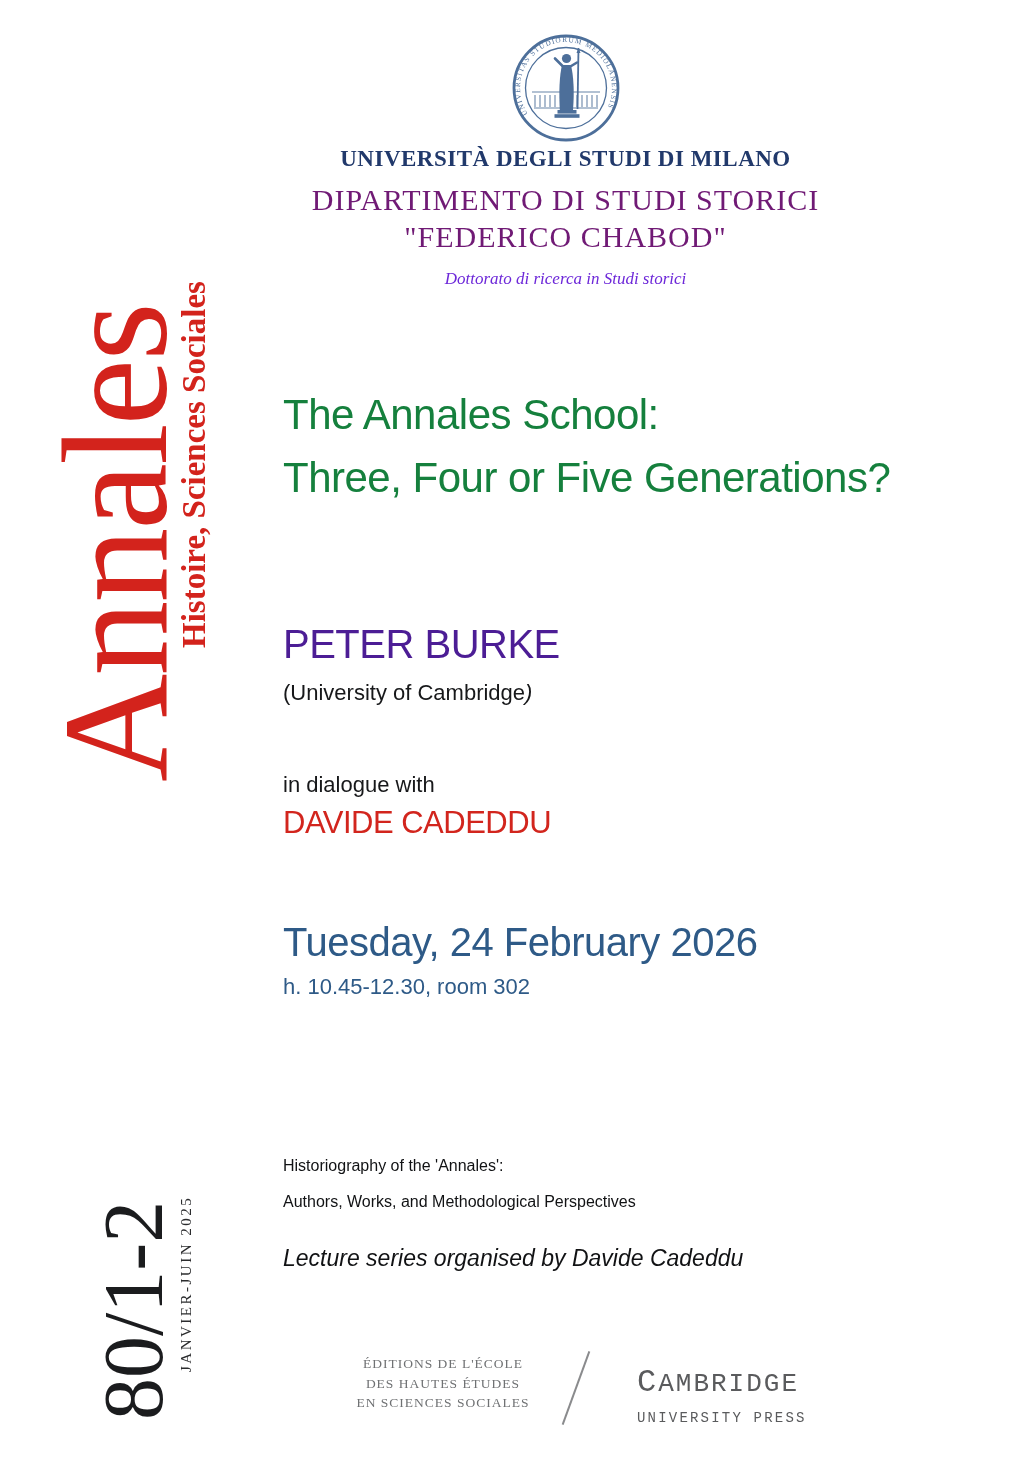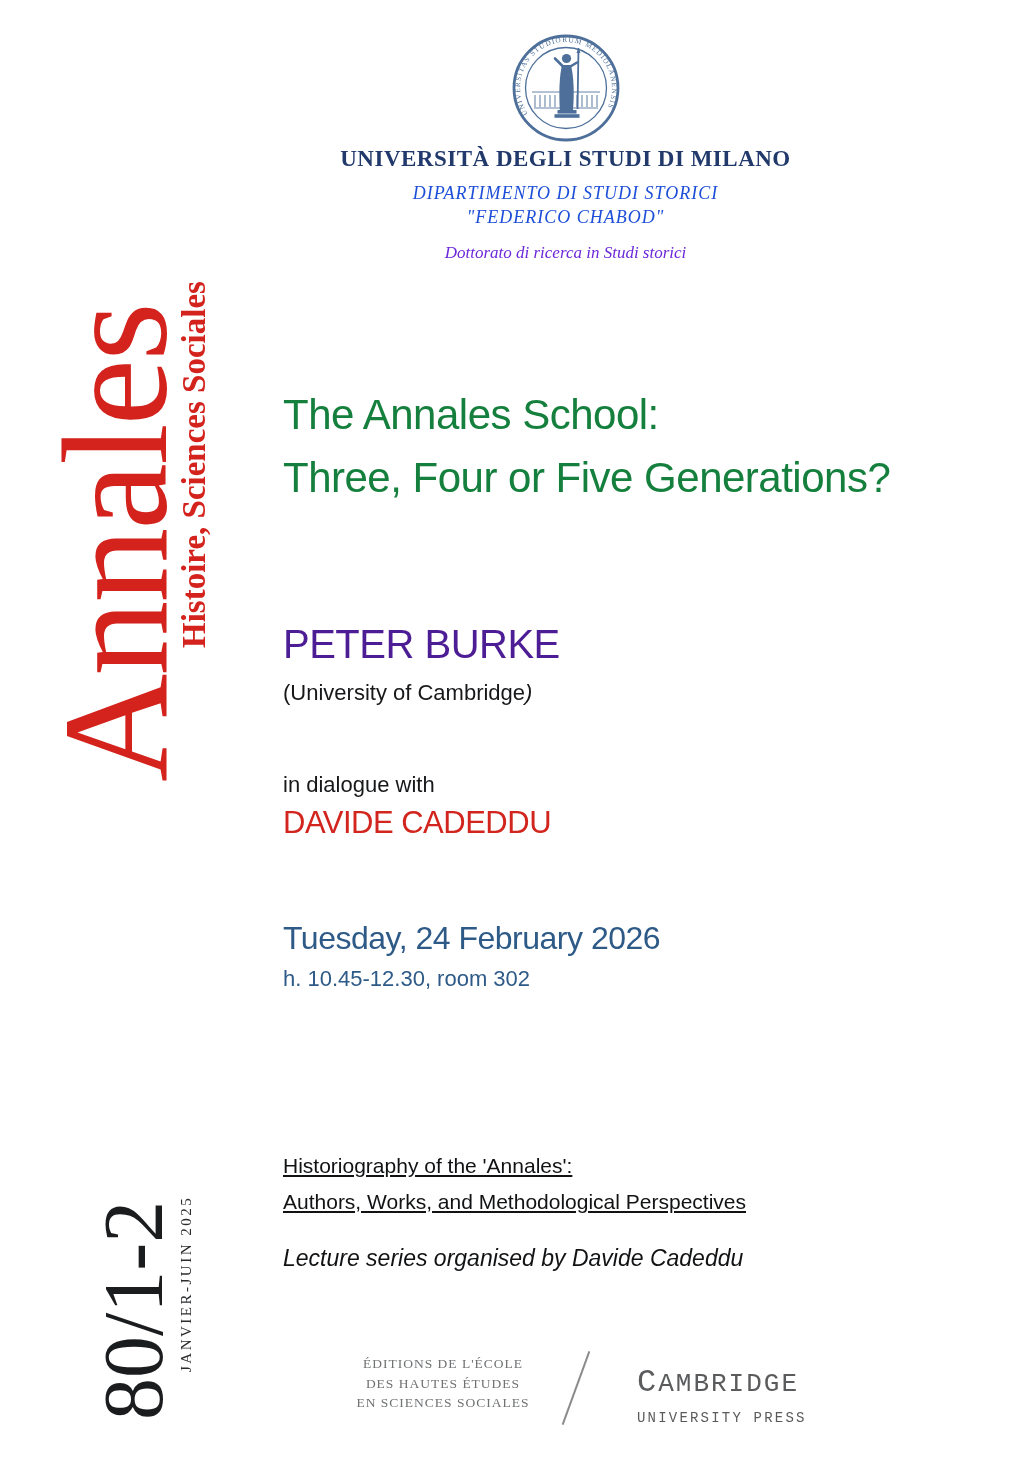--- a/index.html
+++ b/index.html
@@ -46,44 +46,44 @@
     position:absolute; left:283px; top:33px; width:565px; text-align:center;
   }
   .seal-wrap { width:110px; height:110px; margin:0 auto; }
   .university-name {
     margin-top:3px;
     font-family:"Liberation Serif", serif; font-weight:bold;
     font-size:23px; letter-spacing:0.5px; color:#21396b;
   }
   .dept-line {
     font-family:"Liberation Serif", serif;
-    font-size:18px; letter-spacing:1px; color:#1d4ed8;font-style:italic;
+    font-size:30px; letter-spacing:1px; color:#701a75;
   }
   .dept-line.first { margin-top:11px; }
   .dept-line.second { margin-top:3px; }
   .phd-line {
     margin-top:15px;
     font-family:"Liberation Serif", serif; font-style:italic;
     font-size:17px; color:#6d28d9;text-align:center;
   }
 
   
   .main-col { left:283px; }
   .title-block { top:383px; color:#15803d; font-size:42px; line-height:63px; letter-spacing:-0.5px; }
   .speaker-block { top:622px; }
   .speaker-name { font-size:40px; color:#4c1d95; letter-spacing:-0.5px; }
   .speaker-affiliation { margin-top:13px; font-size:22px; color:#17181a; }
   .speaker-affiliation .close-paren { font-style:italic; }
   .dialogue-block { top:772px; }
   .dialogue-label { font-size:22px; color:#17181a; }
   .interlocutor-name { margin-top:7px; font-size:31px; color:#d2251d; letter-spacing:-0.5px; }
   .date-block { top:920px; color:#2e5a87; }
-  .date-line { font-size:32px; letter-spacing:-0.5px; }
+  .date-line { font-size:40px; letter-spacing:-0.5px; }
   .time-line { margin-top:9px; font-size:22px; }
-  .series-block { top:1148px; font-size:21px; line-height:36px; color:#111214;text-decoration:underline; }
+  .series-block { top:1148px; font-size:16px; line-height:36px; color:#111214; }
   .organiser-note { top:1245px; font-style:italic; font-size:23px; color:#111214; }
 
   
   .ehess-block {
     left:347px; top:1354px; width:192px; text-align:center;
     font-family:"Liberation Serif", serif;
     font-size:13.5px; line-height:19.5px; letter-spacing:1px; color:#6f7173;
   }
   .logo-slash {
     left:575px; top:1349px; width:2px; height:78px;

